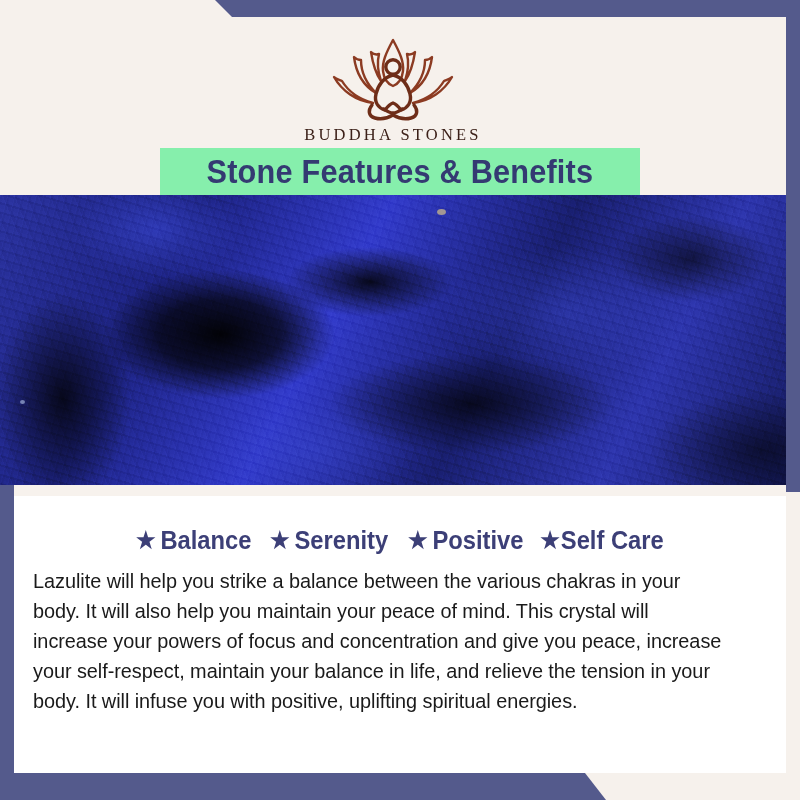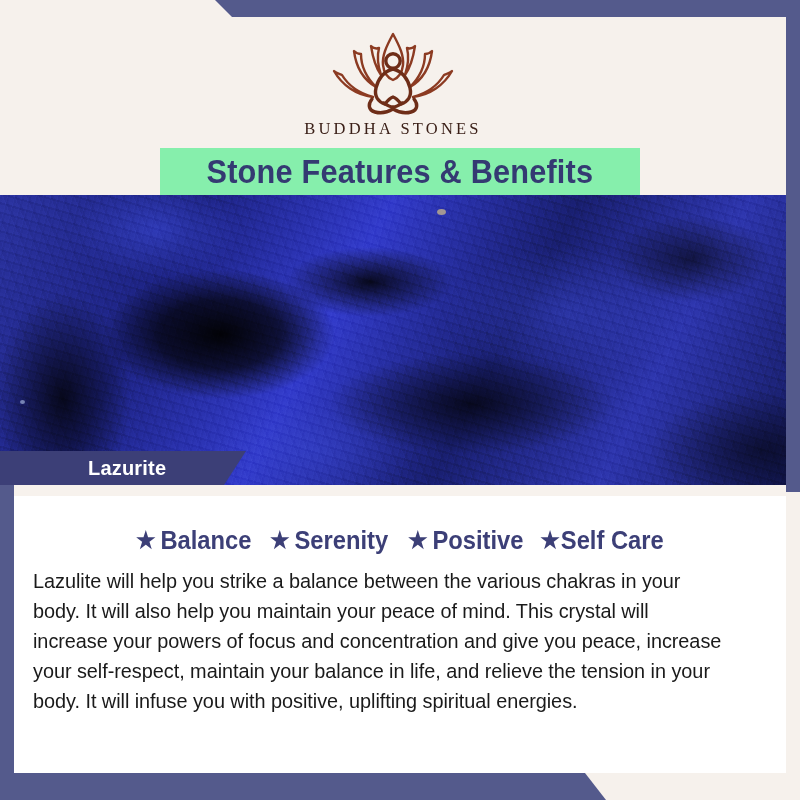--- a/index.html
+++ b/index.html
@@ -50,21 +50,21 @@
     bottom: 0; left: 0;
     width: 800px; height: 27px;
     background: #545a8c;
     clip-path: polygon(0 0, 585px 0, 606px 27px, 0 27px);
     z-index: 6;
   }
 
   
   .header {
     position: absolute;
-    top: 17px; left: 0;
+    top: 23px; left: 0;
     width: 786px;
     height: 142px;
     background: #f6f1ec;
     z-index: 3;
   }
 
   .logo-wrap {
     position: absolute;
     top: 8px;
     left: 0;
@@ -304,23 +304,20 @@
     <div class="photo-img"></div>
     <div class="photo-grain"></div>
     <div class="photo-speck"></div>
     <div class="photo-speck2"></div>
   </div>
 
   <div class="title-bar">
     <div class="title-text">Stone Features &amp; Benefits</div>
   </div>
 
-  <div class="stone-banner">
-    <span class="stone-banner-label">Lazurite</span>
-  </div>
 
   <div class="body-card"></div>
   <div class="body-card-topstrip"></div>
 
   <div class="keywords">
     <span class="kw">
       <span class="kw-star">★</span>
       <span>Balance</span>
     </span>
     <span class="kw">

